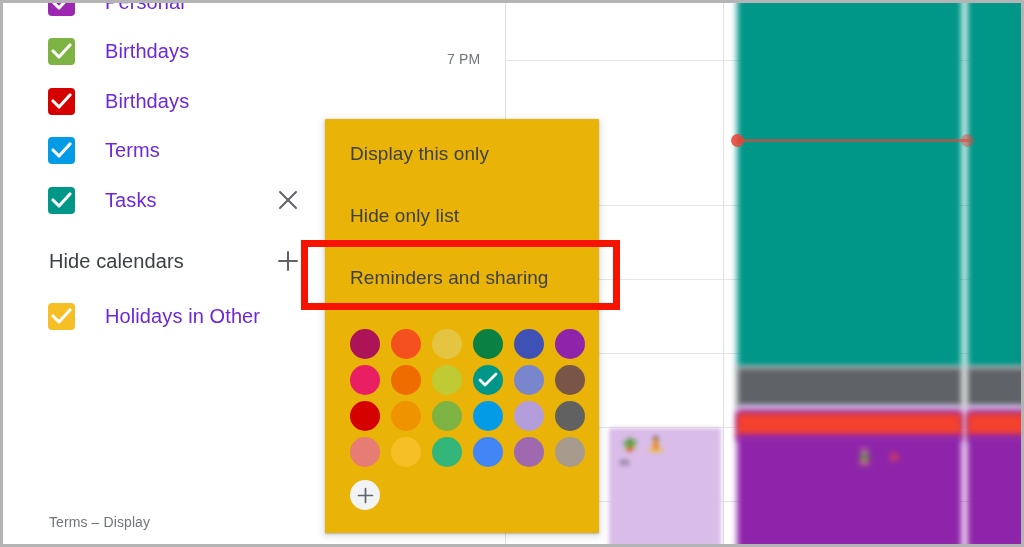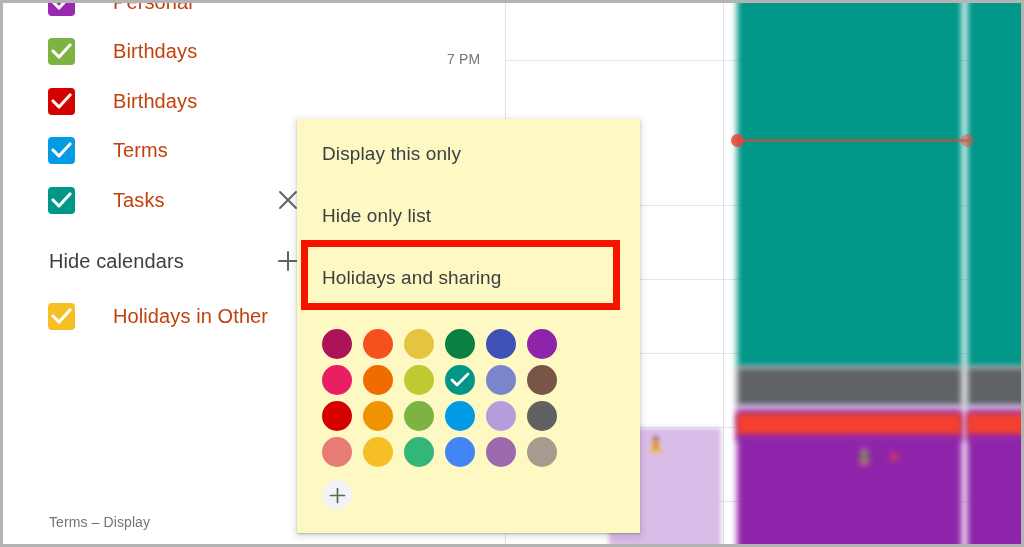--- a/index.html
+++ b/index.html
@@ -107,23 +107,23 @@
   .cbox {
     width: 27px;
     height: 27px;
     border-radius: 4px;
     margin-left: 45px;
     flex: 0 0 auto;
     position: relative;
   }
   .cbox svg { position: absolute; left: 3px; top: 4px; }
   .cal-name {
-    margin-left: 38px;
+    margin-left: 30px;
     font-size: 20px;
-    color: #c2410c;
+    color: #6d28d9;
     letter-spacing: .1px;
     white-space: nowrap;
   }
   .row-icon {
     position: absolute;
     right: 100px;
     width: 26px;
     height: 26px;
     display: flex;
     align-items: center;
@@ -149,25 +149,25 @@
     left: 46px;
     bottom: 14px;
     font-size: 14px;
     color: #70757a;
     letter-spacing: .1px;
   }
 
   
   .popup {
     position: absolute;
-    left: 294px;
+    left: 322px;
     top: 116px;
-    width: 343px;
+    width: 274px;
     height: 414px;
-    background: #fef9c3;
+    background: #eab308;
     box-shadow: 0 2px 6px 2px rgba(60,64,67,.15), 0 1px 2px 0 rgba(60,64,67,.30);
     border-radius: 1px;
   }
   .menu-item {
     position: absolute;
     left: 0;
     width: 297px;
     height: 62px;
     display: flex;
     align-items: center;
@@ -356,21 +356,21 @@
 
     <div class="menu-item" style="top:4px;">
       <div class="menu-label">Display this only</div>
     </div>
 
     <div class="menu-item" style="top:66px;">
       <div class="menu-label">Hide only list</div>
     </div>
 
     <div class="menu-item" style="top:128px;">
-      <div class="menu-label">Holidays and sharing</div>
+      <div class="menu-label">Reminders and sharing</div>
     </div>
 
     <div class="palette">
 
       <div class="prow">
         <div class="swatch" style="background:#AD1457;"></div>
         <div class="swatch" style="background:#F4511E;"></div>
         <div class="swatch" style="background:#E4C441;"></div>
         <div class="swatch" style="background:#0B8043;"></div>
         <div class="swatch" style="background:#3F51B5;"></div>

